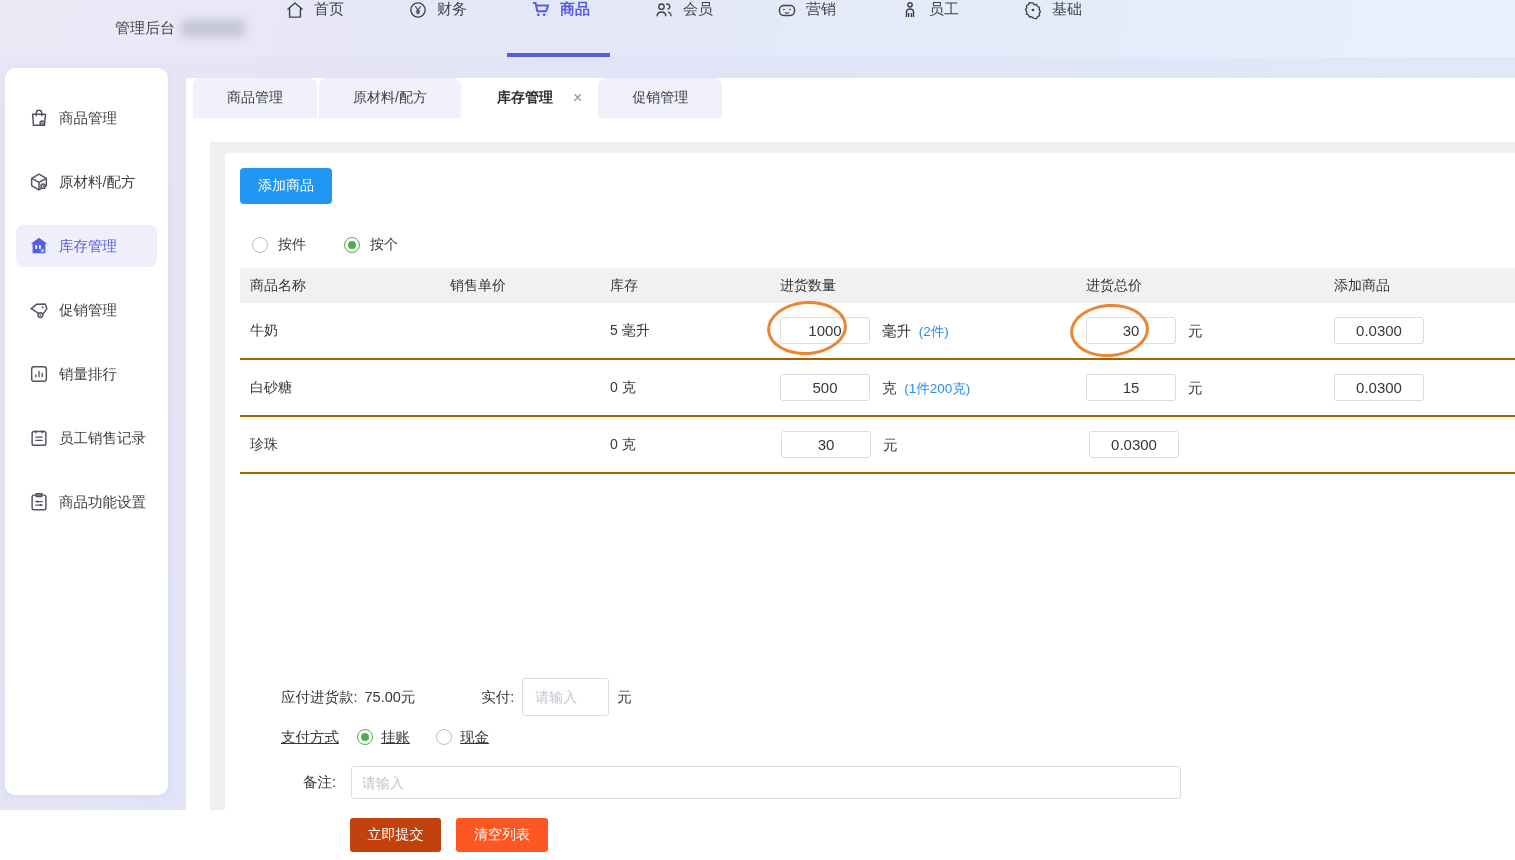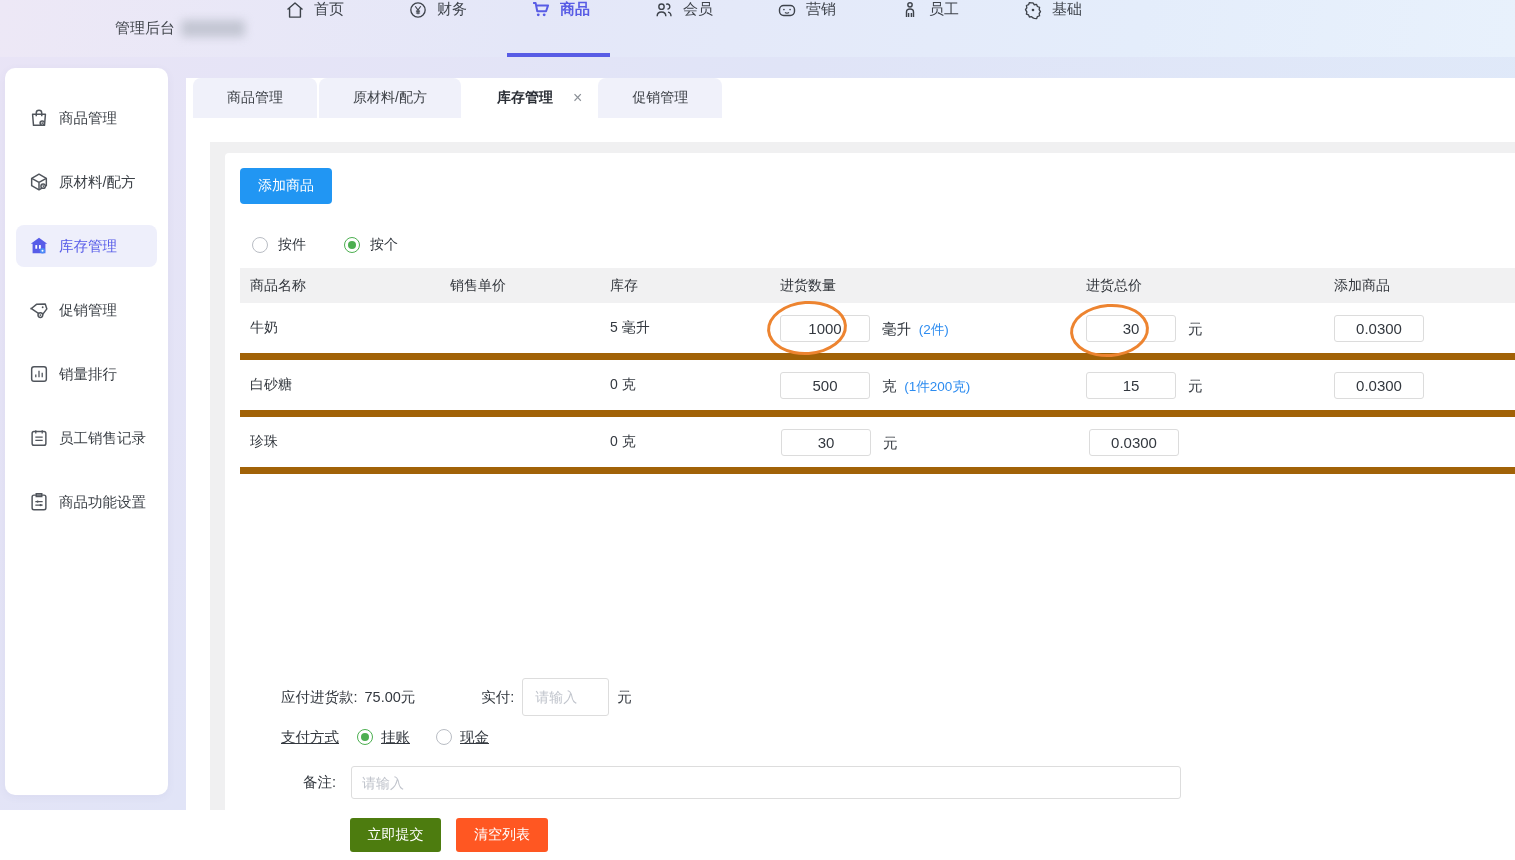--- a/index.html
+++ b/index.html
@@ -50,21 +50,21 @@
   .mode-row .gap { width:18px; }
   .radio { width:16px; height:16px; border-radius:50%; border:1px solid #b9bdc4; background:#fff; flex:none; }
   .radio.on { border:1.5px solid #4caf50; position:relative; }
   .radio.on::after { content:""; position:absolute; inset:3px; border-radius:50%; background:#4caf50; }
   .radio-label { font-size:14px; color:#33383f; }
 
   
   .table { position:absolute; left:15px; top:115px; right:0; }
   .thead,.trow { display:grid; grid-template-columns:200px 160px 160px 305px 245px 1fr; align-items:center; }
   .thead { height:35px; background:#f1f1f2; font-size:14px; color:#33373d; }
-  .trow { height:57px; border-bottom:7px solid #a16207; font-size:14px; }
+  .trow { height:57px; border-bottom:2px solid #a16207; font-size:14px; }
   .thead > div, .trow > div { padding-left:10px; }
   .thead > .c4, .trow > .c4 { padding-left:20px; }
   .thead > .c5, .trow > .c5 { padding-left:21px; }
   .thead > .c6, .trow > .c6 { padding-left:24px; }
   .cell-input { width:90px; height:27px; border:1px solid #dcdcdc; border-radius:3px; text-align:center;
     font-size:15px; color:#33383f; font-family:inherit; outline:none; background:#fff; }
   .unit { margin-left:8px; font-size:14.5px; color:#33383f; }
   .note { margin-left:4px; font-size:13.5px; color:#2d8cf0; cursor:pointer; }
 
   
@@ -83,21 +83,21 @@
   .paid-unit { margin-left:8px; }
   .sum-line2 { position:absolute; left:56px; top:570px; height:28px; display:flex; align-items:center; font-size:14.5px; color:#33383f;text-decoration:underline; }
   .sum-line2 .radio { margin-left:18px; }
   .sum-line2 .radio + span { margin-left:8px; }
   .sum-line2 .r2 { margin-left:26px; }
   .remark-row { position:absolute; left:78px; top:613px; display:flex; align-items:center; }
   .remark-label { font-size:14.5px; color:#33383f; }
   .remark-input { margin-left:15px; width:830px; height:33px; border:1px solid #ddd; border-radius:3px;
     padding-left:10px; font-size:14px; font-family:inherit; outline:none; }
   .btn-row { position:absolute; left:125px; top:665px; display:flex; gap:15px; }
-  .btn-submit { width:91px; height:34px; background:#4d7c0f; color:#fff; border:none; border-radius:3px;
+  .btn-submit { width:91px; height:34px; background:#c2410c; color:#fff; border:none; border-radius:3px;
     font-size:14px; cursor:pointer; font-family:inherit; }
   .btn-clear { width:92px; height:34px; background:#ff5722; color:#fff; border:none; border-radius:3px;
     font-size:14px; cursor:pointer; font-family:inherit; }
   input::placeholder { color:#c0c4cc; }
   svg { display:block; }
 </style>
 </head>
 <body>
 
 <div class="screen">

